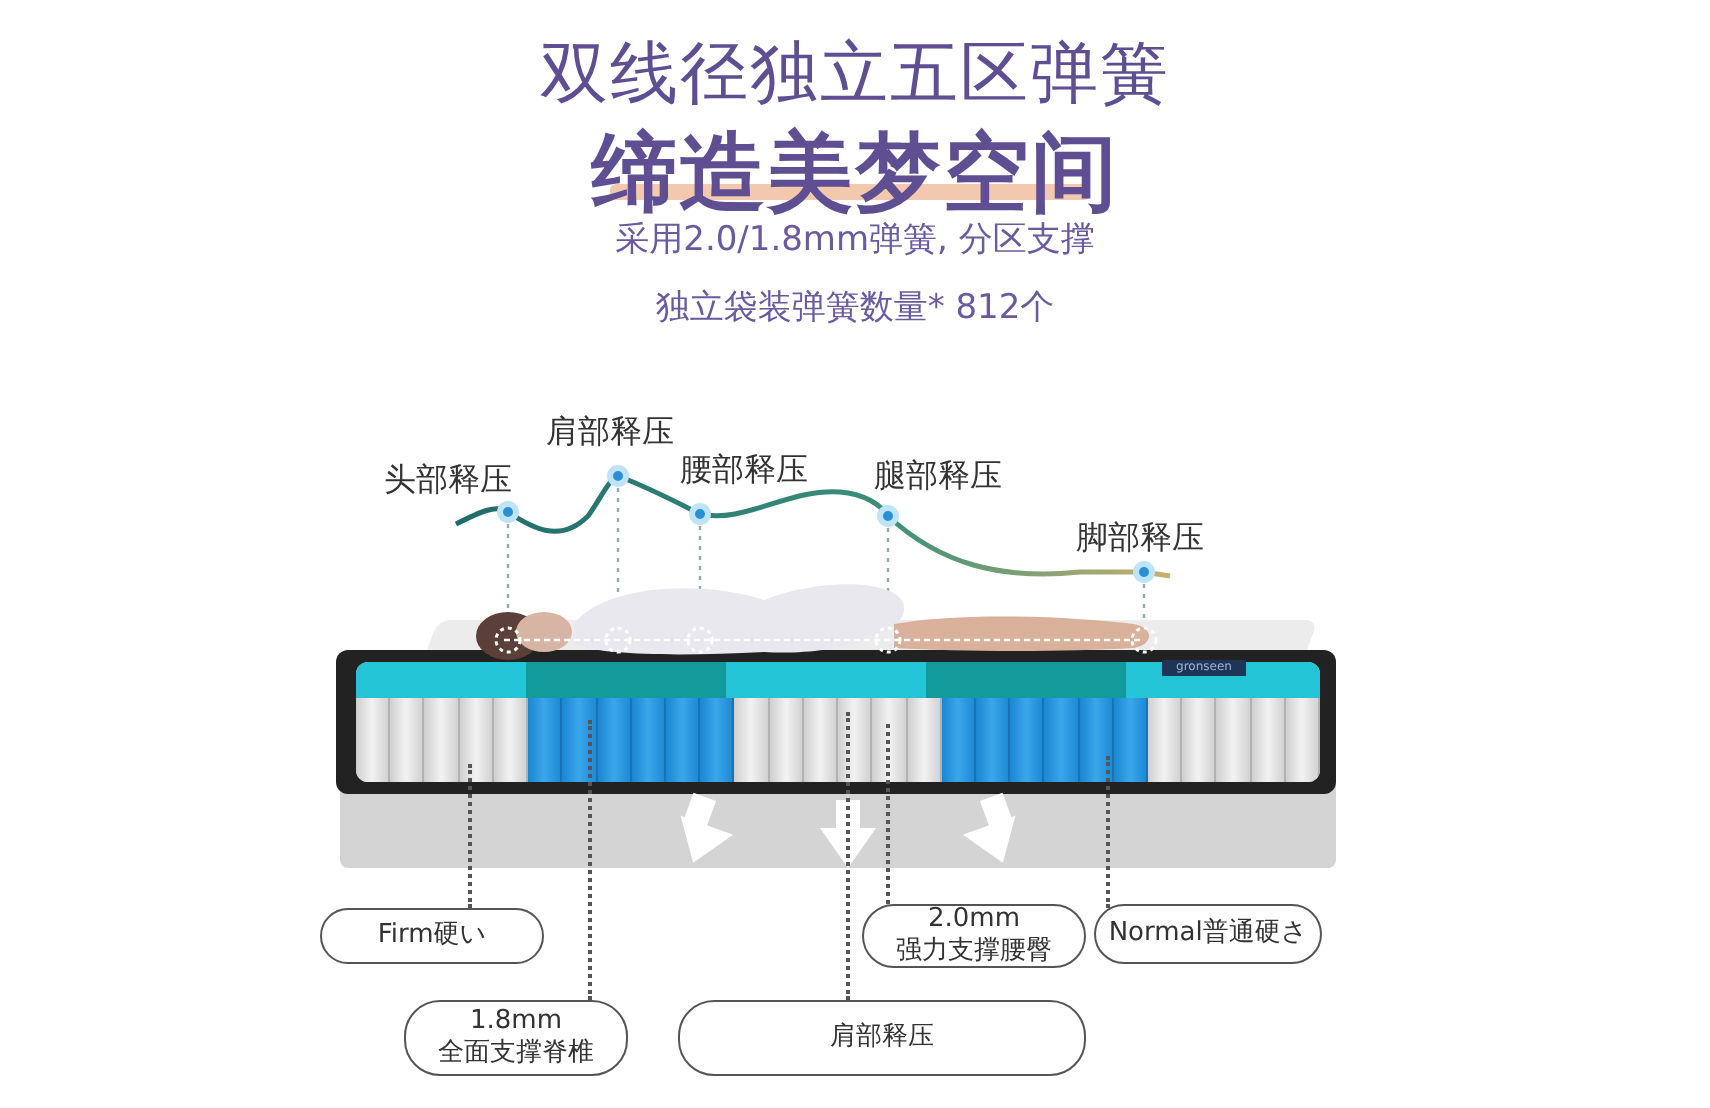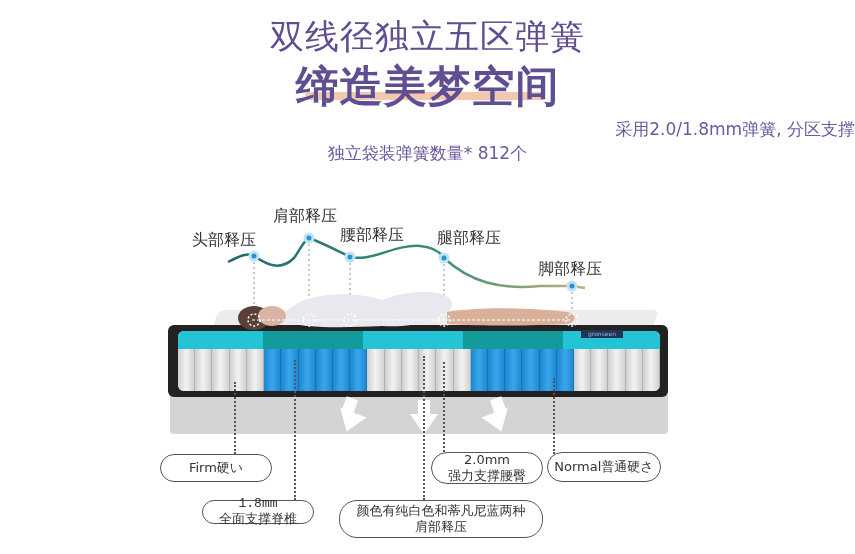--- a/index.html
+++ b/index.html
@@ -13,21 +13,21 @@
     font-size:34px; font-weight:normal; color:#5f4f92; letter-spacing:1px;
   }
   .title2 {
     left:0; width:855px; top:58px; text-align:center;
     font-size:43px; font-weight:bold; color:#5f4f92; letter-spacing:1px; z-index:2;
   }
   .underline { left:305px; top:92px; width:240px; height:8px; background:#f2c8ae; border-radius:3px; z-index:1; }
   .sub {
     left:0; width:855px; text-align:center; font-size:17px; color:#6b5a9e;
   }
-  .sub1 { top:118px;text-align:right; }
+  .sub1 { top:108px; }
   .sub2 { top:142px; }
 
   .zone-label { font-size:16px; color:#333; white-space:nowrap; }
 
   
   .m-base { left:170px; top:382px; width:498px; height:52px; background:#d4d4d4; border-radius:4px; }
   .m-frame { left:168px; top:325px; width:500px; height:72px; background:#222; border-radius:6px; }
   .m-top { left:215px; top:310px; width:440px; height:22px; background:#ececec; border-radius:6px; transform:skewX(-20deg); }
   .m-inner { left:178px; top:331px; width:482px; height:60px; border-radius:6px; overflow:hidden; background:#eee; }
   .foam { position:absolute; top:0; height:18px; }
@@ -161,26 +161,25 @@
 
 <div class="abs vdot" style="left:234px;top:382px;height:72px;"></div>
 <div class="abs vdot" style="left:294px;top:360px;height:140px;"></div>
 <div class="abs vdot" style="left:423px;top:356px;height:144px;"></div>
 <div class="abs vdot" style="left:443px;top:362px;height:90px;"></div>
 <div class="abs vdot" style="left:553px;top:378px;height:76px;"></div>
 
 <div class="abs pill" style="left:160px;top:454px;width:112px;height:28px;">
   <span>Firm硬い</span>
 </div>
-<div class="abs pill" style="left:202px;top:500px;width:112px;height:24px;font-family:Liberation Mono, monospace;">
+<div class="abs pill" style="left:202px;top:500px;width:112px;height:38px;">
   <span>1.8mm</span>
   <span>全面支撑脊椎</span>
 </div>
 <div class="abs pill" style="left:339px;top:500px;width:204px;height:38px;">
-  <span>颜色有纯白色和蒂凡尼蓝两种</span>
   <span>肩部释压</span>
 </div>
 <div class="abs pill" style="left:431px;top:452px;width:112px;height:32px;">
   <span>2.0mm</span>
   <span>强力支撑腰臀</span>
 </div>
 <div class="abs pill" style="left:547px;top:452px;width:114px;height:30px;">
   <span>Normal普通硬さ</span>
 </div>
 

